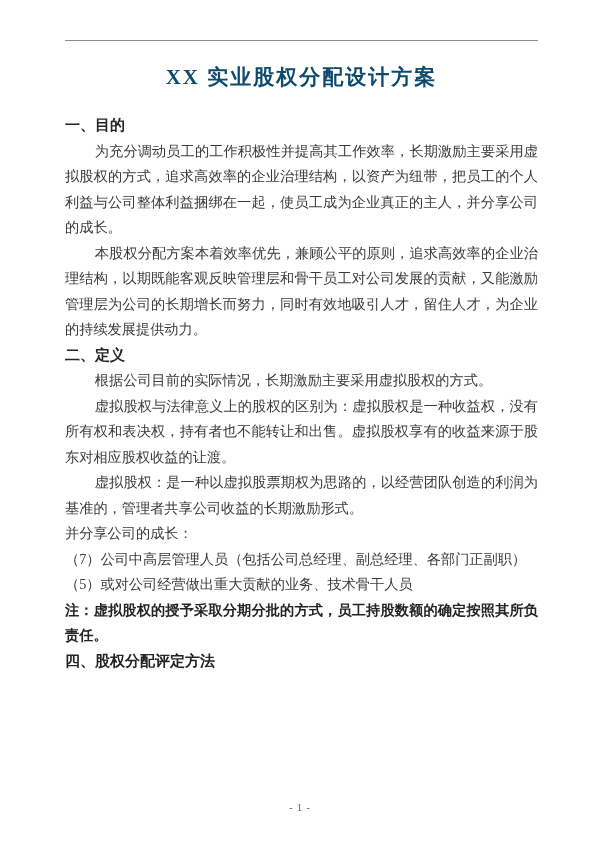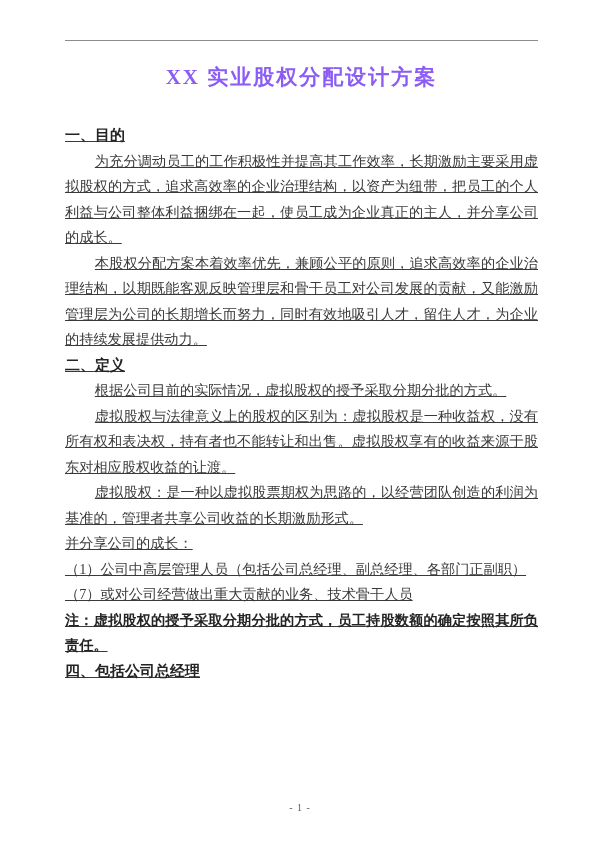--- a/index.html
+++ b/index.html
@@ -26,29 +26,28 @@
     height: 1px;
     background: #8d8d8d;
   }
   .doc-title {
     margin: 23px 0 0 0;
     font-size: 21px;
     line-height: 27px;
     font-weight: bold;
     text-align: center;
     letter-spacing: 2px;
-    color: #8b5cf6;
+    color: #0c4a6e;
   }
   .doc-body {
-    margin-top: 32px;
+    margin-top: 22px;
     font-size: 14.2px;
     line-height: 25.5px;
     text-align: justify;
     color: #3a3a3a;
-    text-decoration: underline;
   }
   .doc-body h2 {
     margin: 0;
     font-size: 15px;
     line-height: 25.5px;
     font-weight: bold;
     color: #242424;
     text-align: left;
   }
   .doc-body p {
@@ -82,28 +81,28 @@
 
     <h1 class="doc-title">XX 实业股权分配设计方案</h1>
 
     <div class="doc-body">
 
       <h2>一、目的</h2>
       <p class="indent">为充分调动员工的工作积极性并提高其工作效率，长期激励主要采用虚拟股权的方式，追求高效率的企业治理结构，以资产为纽带，把员工的个人利益与公司整体利益捆绑在一起，使员工成为企业真正的主人，并分享公司的成长。</p>
       <p class="indent">本股权分配方案本着效率优先，兼顾公平的原则，追求高效率的企业治理结构，以期既能客观反映管理层和骨干员工对公司发展的贡献，又能激励管理层为公司的长期增长而努力，同时有效地吸引人才，留住人才，为企业的持续发展提供动力。</p>
 
       <h2>二、定义</h2>
-      <p class="indent">根据公司目前的实际情况，虚拟股权的授予采取分期分批的方式。</p>
+      <p class="indent">根据公司目前的实际情况，长期激励主要采用虚拟股权的方式。</p>
       <p class="indent">虚拟股权与法律意义上的股权的区别为：虚拟股权是一种收益权，没有所有权和表决权，持有者也不能转让和出售。虚拟股权享有的收益来源于股东对相应股权收益的让渡。</p>
       <p class="indent">虚拟股权：是一种以虚拟股票期权为思路的，以经营团队创造的利润为基准的，管理者共享公司收益的长期激励形式。</p>
 
       <p>并分享公司的成长：</p>
-      <p>（1）公司中高层管理人员（包括公司总经理、副总经理、各部门正副职）</p>
-      <p>（7）或对公司经营做出重大贡献的业务、技术骨干人员</p>
+      <p>（7）公司中高层管理人员（包括公司总经理、副总经理、各部门正副职）</p>
+      <p>（5）或对公司经营做出重大贡献的业务、技术骨干人员</p>
       <p class="note">注：虚拟股权的授予采取分期分批的方式，员工持股数额的确定按照其所负责任。</p>
 
-      <h2>四、包括公司总经理</h2>
+      <h2>四、股权分配评定方法</h2>
 
     </div>
   </div>
 
   <div class="footer">- 1 -</div>
 </div>
 
 </body></html>

